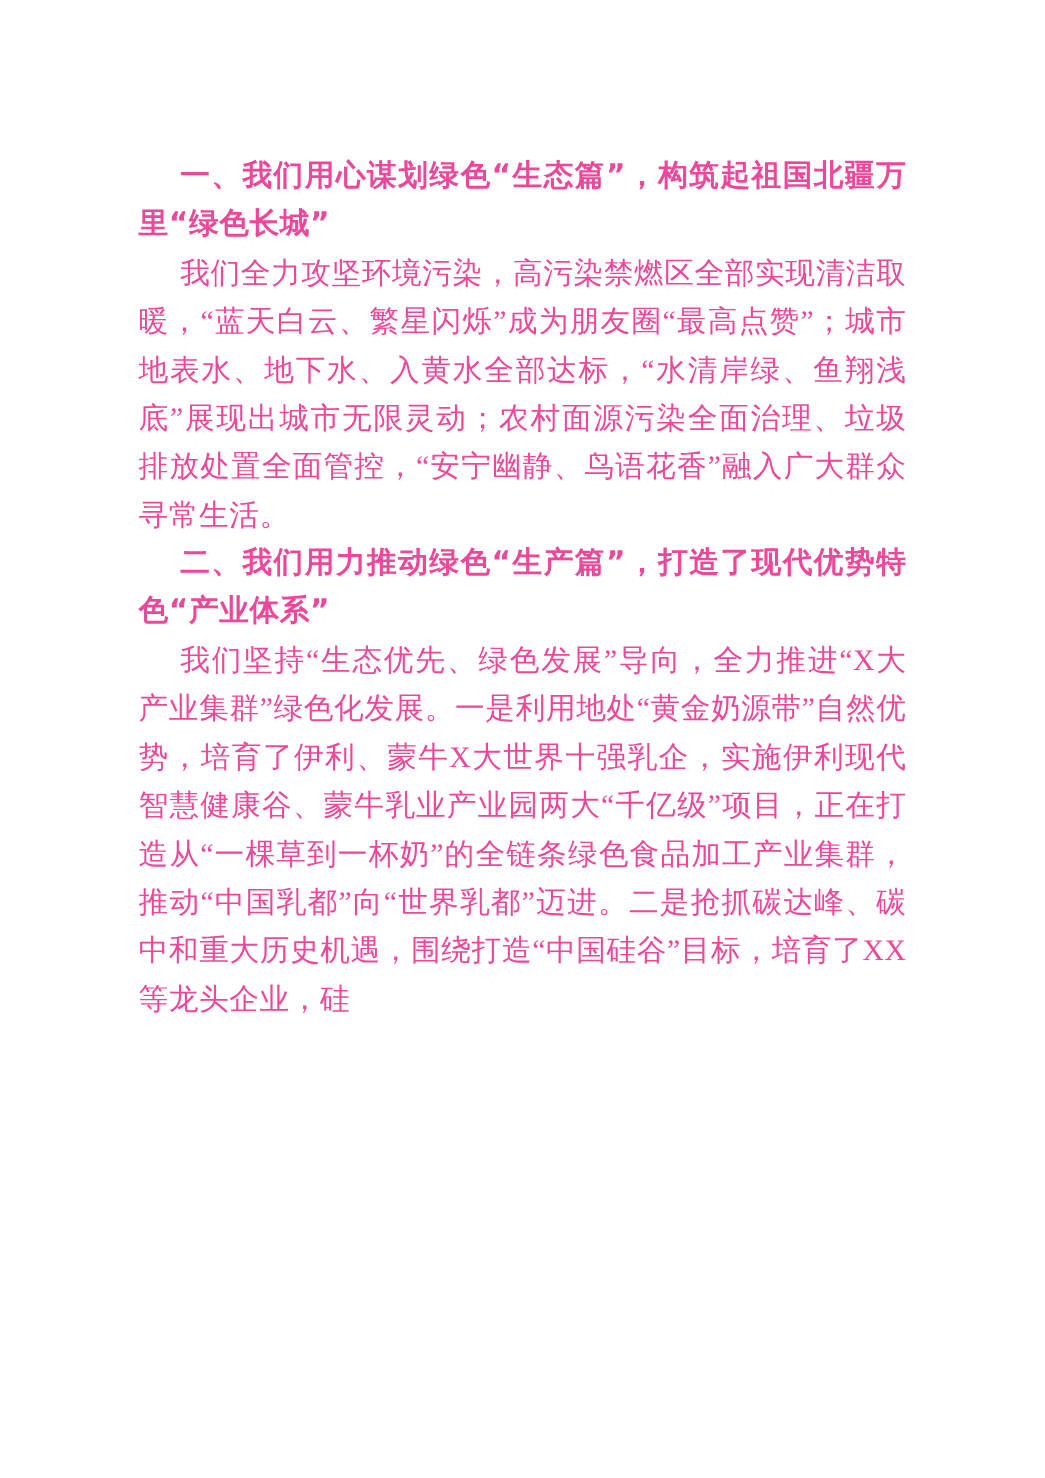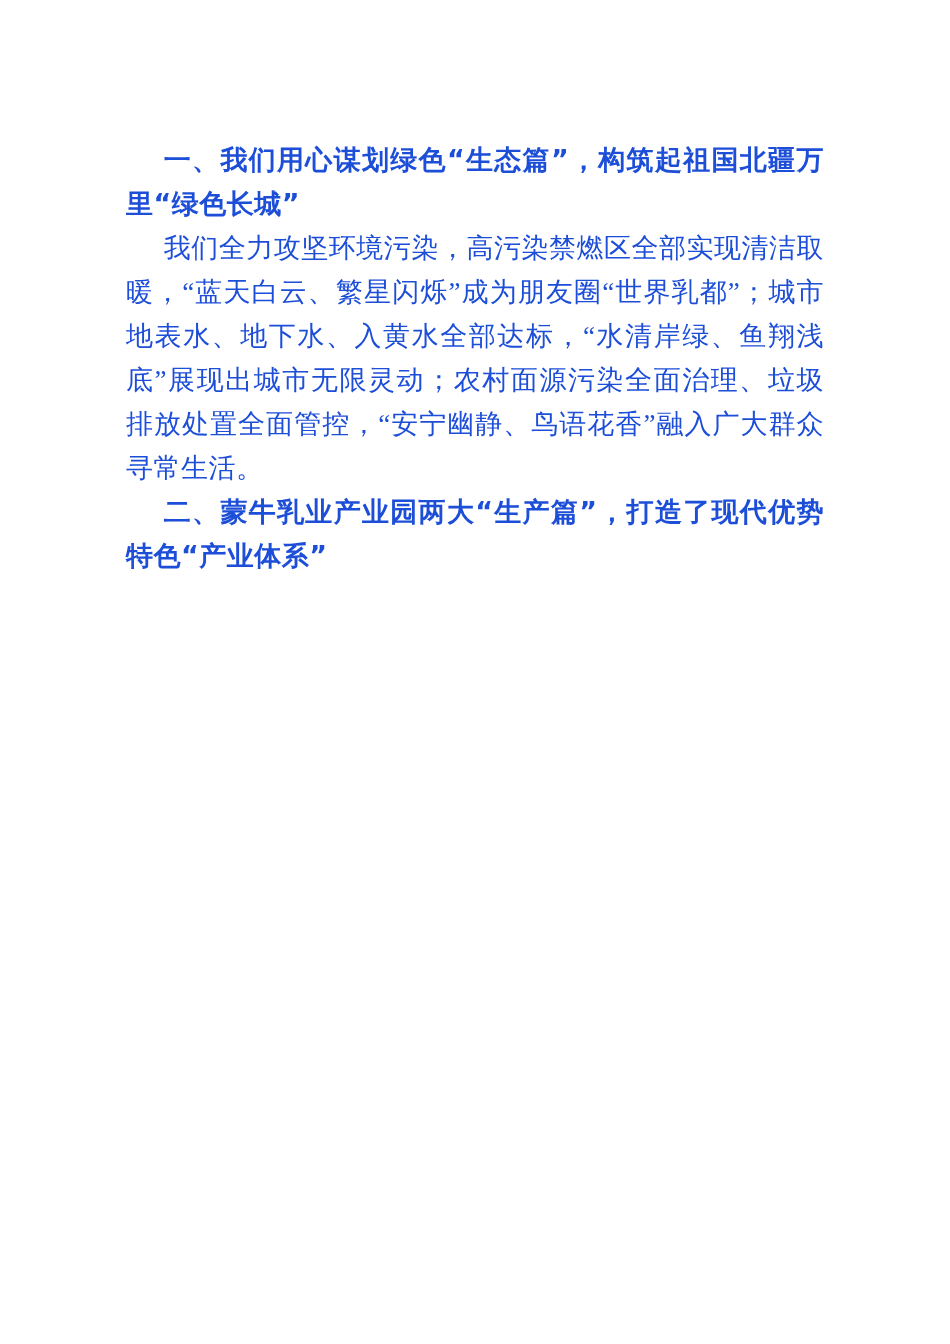--- a/index.html
+++ b/index.html
@@ -10,21 +10,21 @@
   .page {
     position: relative;
     width: 924px;
     height: 1344px;
     margin: 0 auto;
     background: #ffffff;
     box-sizing: border-box;
     padding: 138px 113px 40px 113px;
     overflow: hidden;
     font-family: "Liberation Serif", "DejaVu Serif", serif;
-    color: #1d4ed8;
+    color: #ec4899;
   }
   .doc-body {
     width: 100%;
   }
   .doc-heading {
     font-family: "DejaVu Sans", "Liberation Sans", sans-serif;
     font-weight: 700;
     font-size: 27px;
     line-height: 44px;
     text-indent: 1.4em;
@@ -40,16 +40,17 @@
     margin: 0;
     letter-spacing: 0.5px;
   }
 </style>
 </head>
 <body>
 
 <div class="page">
   <div class="doc-body">
     <h2 class="doc-heading">一、我们用心谋划绿色“生态篇”，构筑起祖国北疆万里“绿色长城”</h2>
-    <p class="doc-paragraph">我们全力攻坚环境污染，高污染禁燃区全部实现清洁取暖，“蓝天白云、繁星闪烁”成为朋友圈“世界乳都”；城市地表水、地下水、入黄水全部达标，“水清岸绿、鱼翔浅底”展现出城市无限灵动；农村面源污染全面治理、垃圾排放处置全面管控，“安宁幽静、鸟语花香”融入广大群众寻常生活。</p>
-    <h2 class="doc-heading">二、蒙牛乳业产业园两大“生产篇”，打造了现代优势特色“产业体系”</h2>
+    <p class="doc-paragraph">我们全力攻坚环境污染，高污染禁燃区全部实现清洁取暖，“蓝天白云、繁星闪烁”成为朋友圈“最高点赞”；城市地表水、地下水、入黄水全部达标，“水清岸绿、鱼翔浅底”展现出城市无限灵动；农村面源污染全面治理、垃圾排放处置全面管控，“安宁幽静、鸟语花香”融入广大群众寻常生活。</p>
+    <h2 class="doc-heading">二、我们用力推动绿色“生产篇”，打造了现代优势特色“产业体系”</h2>
+    <p class="doc-paragraph">我们坚持“生态优先、绿色发展”导向，全力推进“X大产业集群”绿色化发展。一是利用地处“黄金奶源带”自然优势，培育了伊利、蒙牛X大世界十强乳企，实施伊利现代智慧健康谷、蒙牛乳业产业园两大“千亿级”项目，正在打造从“一棵草到一杯奶”的全链条绿色食品加工产业集群，推动“中国乳都”向“世界乳都”迈进。二是抢抓碳达峰、碳中和重大历史机遇，围绕打造“中国硅谷”目标，培育了XX等龙头企业，硅</p>
   </div>
 </div>
 
 </body></html>

